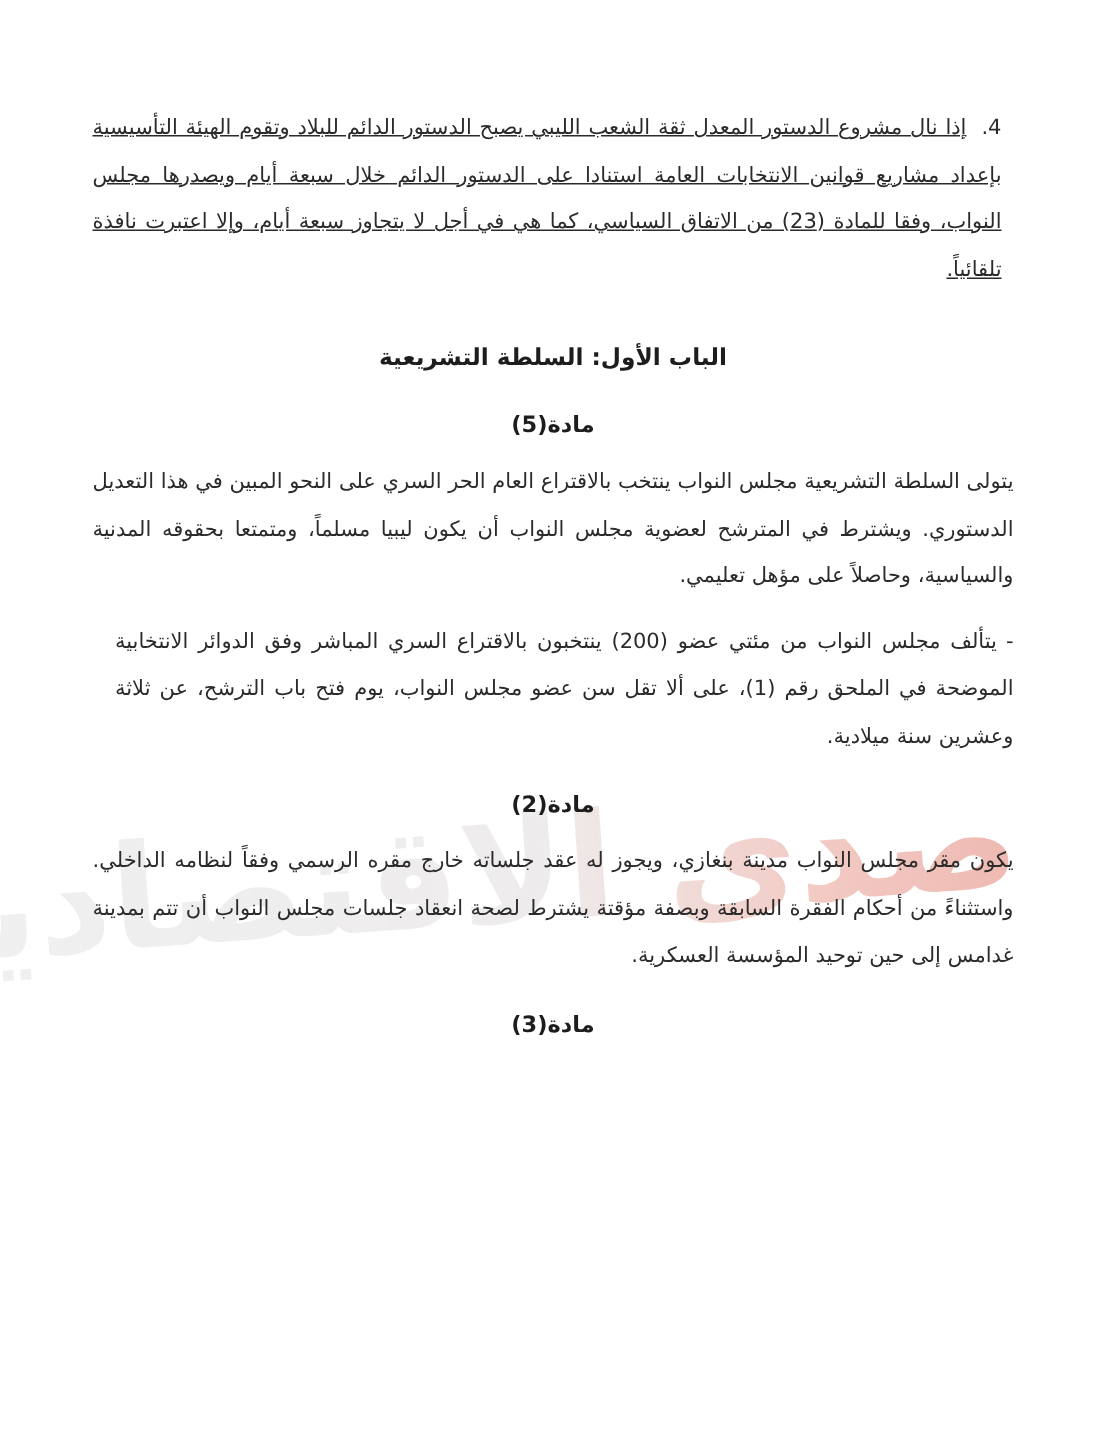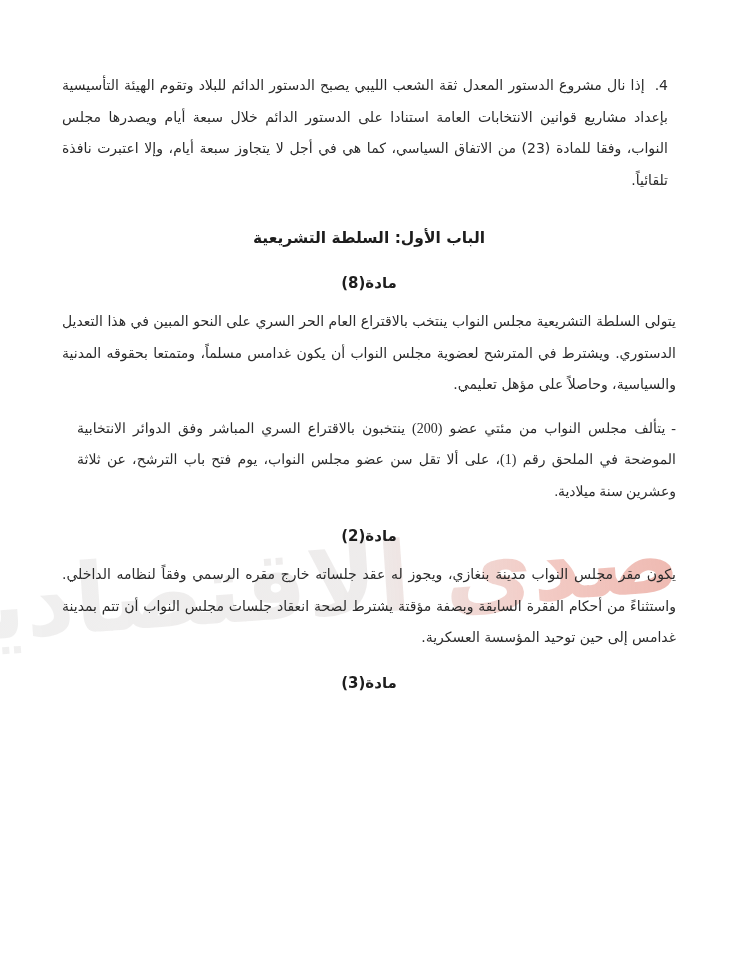--- a/index.html
+++ b/index.html
@@ -19,20 +19,21 @@
     right: 62px;
     left: 62px;
     z-index: 1;
   }
   .num-item {
     font-size: 14px;
     line-height: 2.25;
     text-align: justify;
     margin: 0 0 2px 0;
     padding-right: 8px;
+    text-decoration: underline;
   }
   .num-item .marker {
     display: inline-block;
     margin-left: 10px;
     font-weight: 400;
   }
   .chapter-heading {
     text-align: center;
     font-weight: bold;
     font-size: 15.5px;
@@ -52,21 +53,20 @@
     font-size: 14px;
     line-height: 2.25;
     text-align: justify;
     margin: 0 0 12px 0;
   }
   .dash-item {
     font-size: 14px;
     line-height: 2.25;
     text-align: justify;
     margin: 0 0 10px 15px;
-    font-family: Liberation Serif, serif;
   }
   .dash-item .dash {
     display: inline-block;
     margin-left: 6px;
   }
   .watermark {
     position: absolute;
     top: 528px;
     left: -70px;
     z-index: 0;
@@ -95,23 +95,23 @@
 
   <div class="content">
 
     <div class="num-item">
       <span class="marker">4.</span><span>إذا نال مشروع الدستور المعدل ثقة الشعب الليبي يصبح الدستور الدائم للبلاد وتقوم الهيئة التأسيسية بإعداد مشاريع قوانين الانتخابات العامة استنادا على الدستور الدائم خلال سبعة أيام ويصدرها مجلس النواب، وفقا للمادة (23) من الاتفاق السياسي، كما هي في أجل لا يتجاوز سبعة أيام، وإلا اعتبرت نافذة تلقائياً.</span>
     </div>
 
 
     <div class="chapter-heading">الباب الأول: السلطة التشريعية</div>
 
-    <div class="article-title">مادة(8)</div>
+    <div class="article-title">مادة(5)</div>
 
-    <p class="body-par">يتولى السلطة التشريعية مجلس النواب ينتخب بالاقتراع العام الحر السري على النحو المبين في هذا التعديل الدستوري. ويشترط في المترشح لعضوية مجلس النواب أن يكون غدامس مسلماً، ومتمتعا بحقوقه المدنية والسياسية، وحاصلاً على مؤهل تعليمي.</p>
+    <p class="body-par">يتولى السلطة التشريعية مجلس النواب ينتخب بالاقتراع العام الحر السري على النحو المبين في هذا التعديل الدستوري. ويشترط في المترشح لعضوية مجلس النواب أن يكون ليبيا مسلماً، ومتمتعا بحقوقه المدنية والسياسية، وحاصلاً على مؤهل تعليمي.</p>
 
     <p class="dash-item">
       <span class="dash">-</span><span>يتألف مجلس النواب من مئتي عضو (200) ينتخبون بالاقتراع السري المباشر وفق الدوائر الانتخابية الموضحة في الملحق رقم (1)، على ألا تقل سن عضو مجلس النواب، يوم فتح باب الترشح، عن ثلاثة وعشرين سنة ميلادية.</span>
     </p>
 
 
     <div class="article-title">مادة(2)</div>
 
     <p class="body-par">يكون مقر مجلس النواب مدينة بنغازي، ويجوز له عقد جلساته خارج مقره الرسمي وفقاً لنظامه الداخلي. واستثناءً من أحكام الفقرة السابقة وبصفة مؤقتة يشترط لصحة انعقاد جلسات مجلس النواب أن تتم بمدينة غدامس إلى حين توحيد المؤسسة العسكرية.</p>
 

